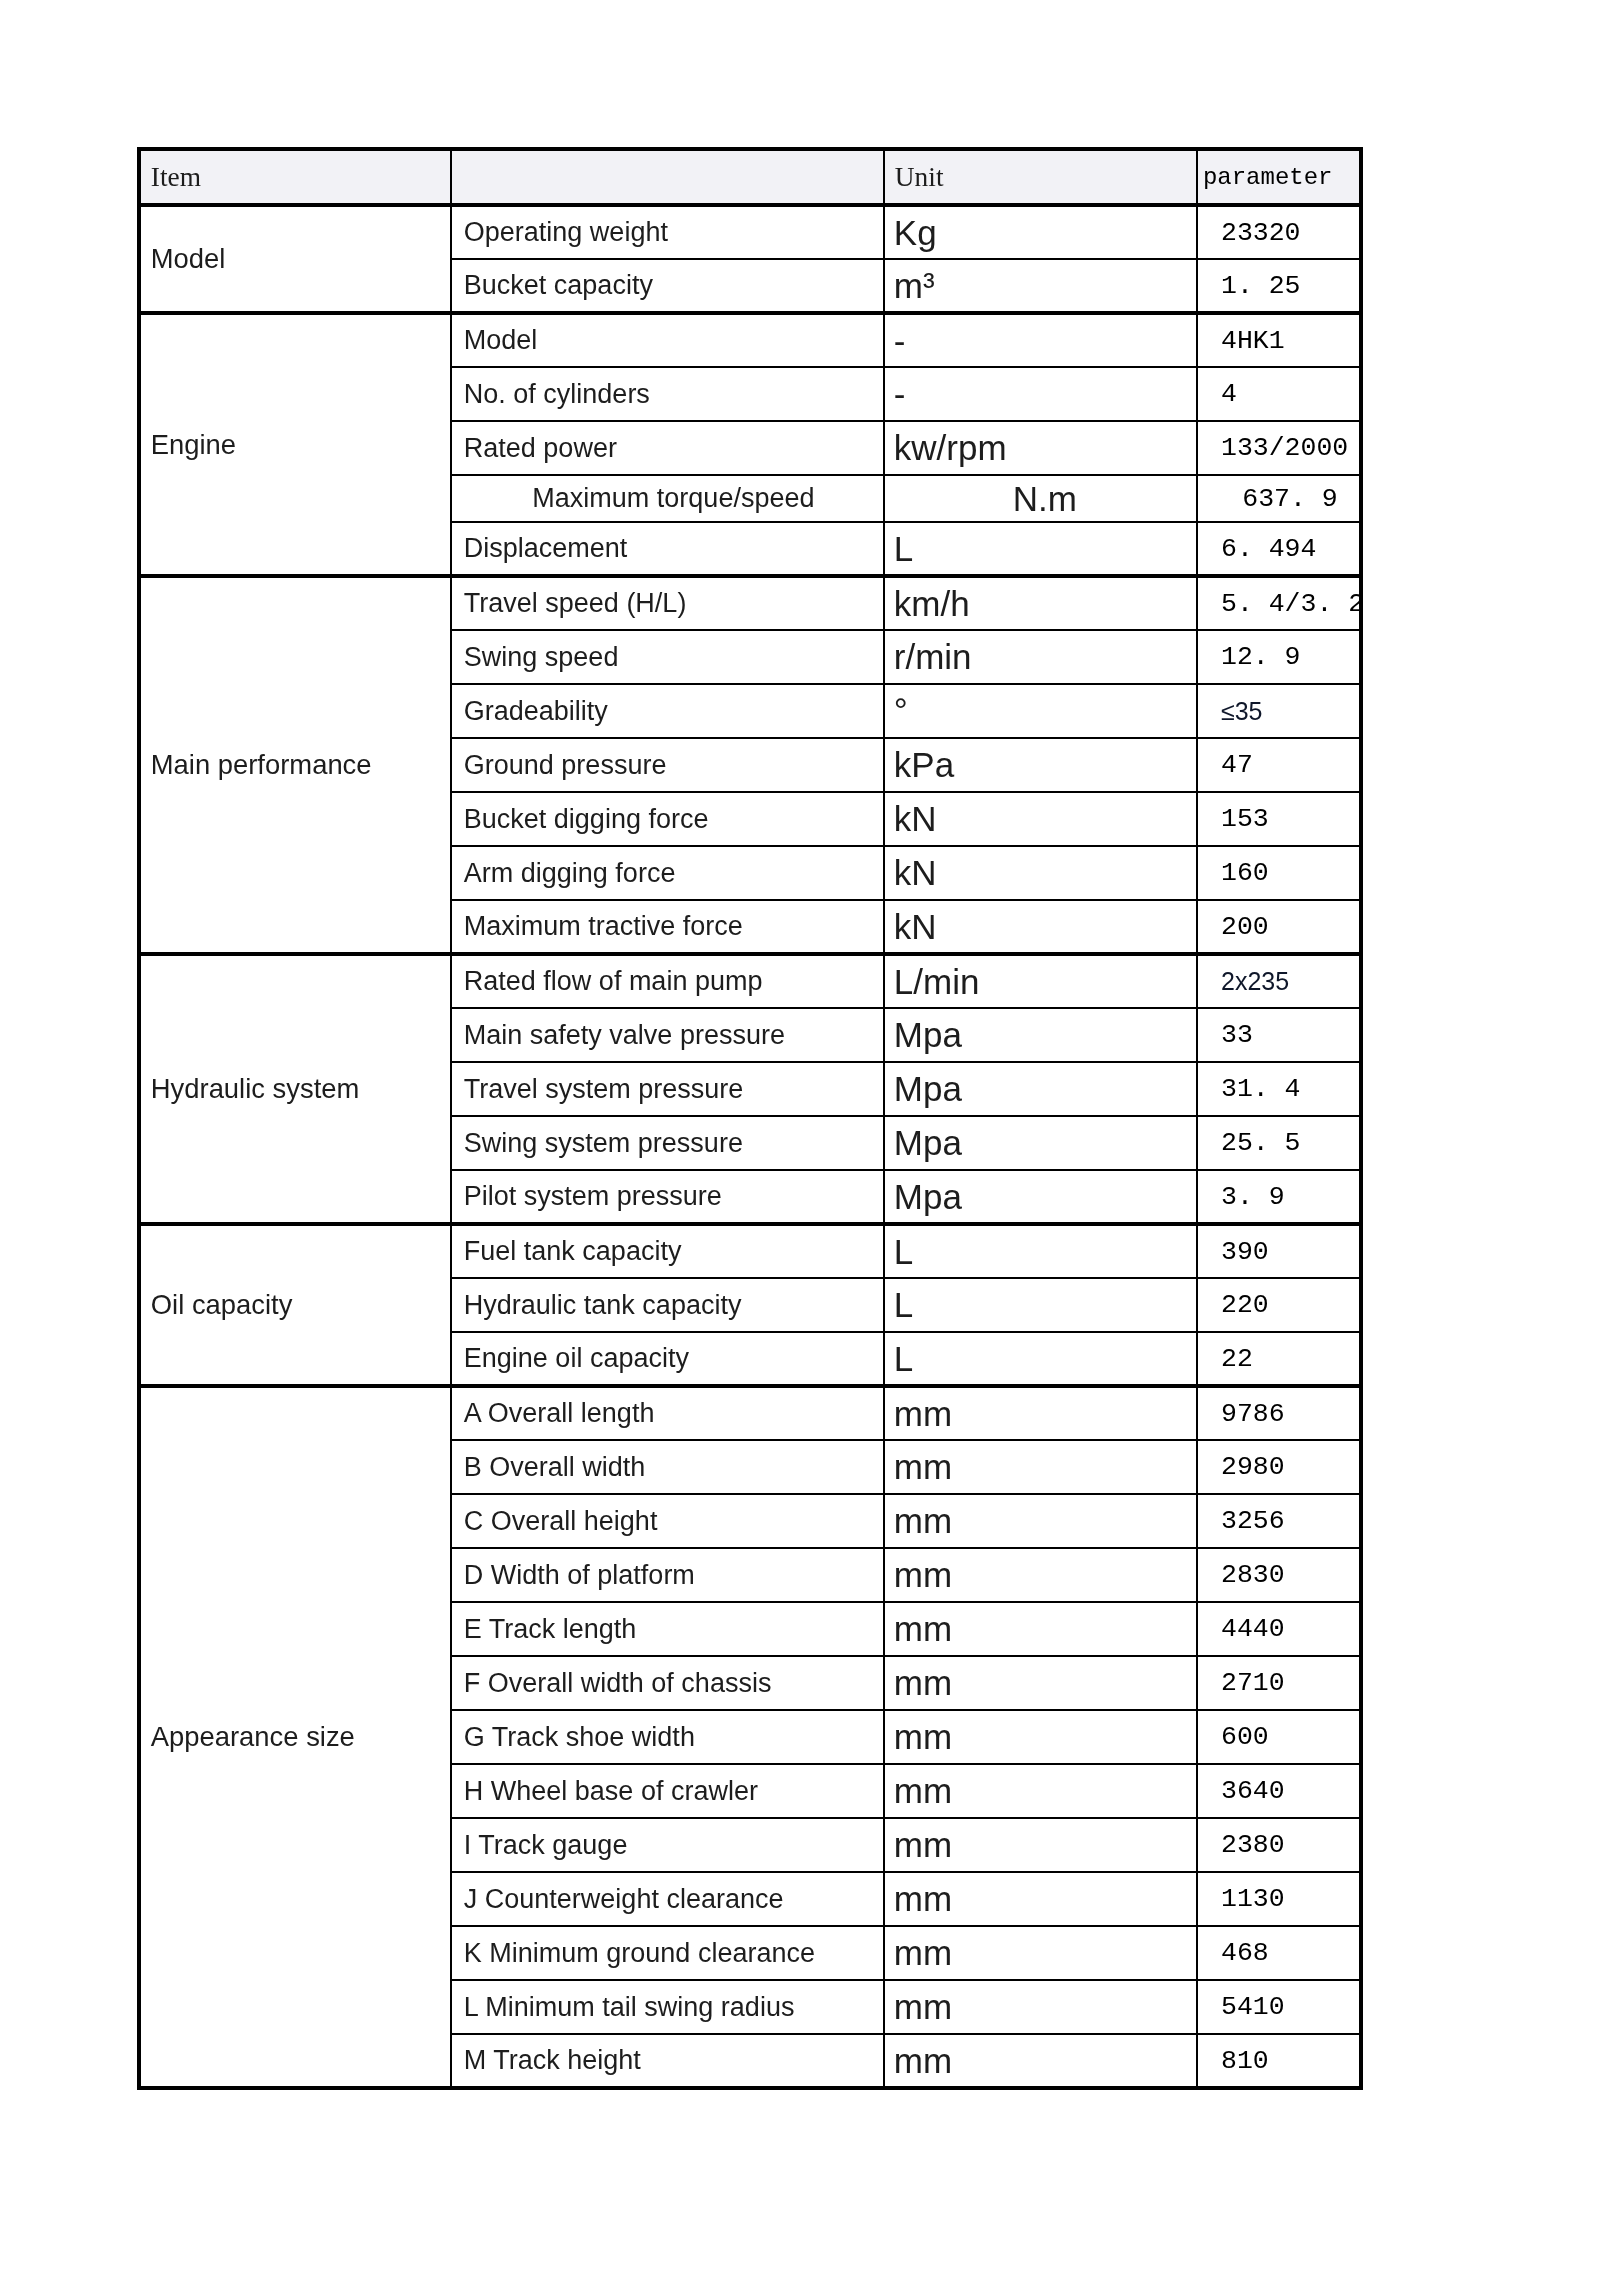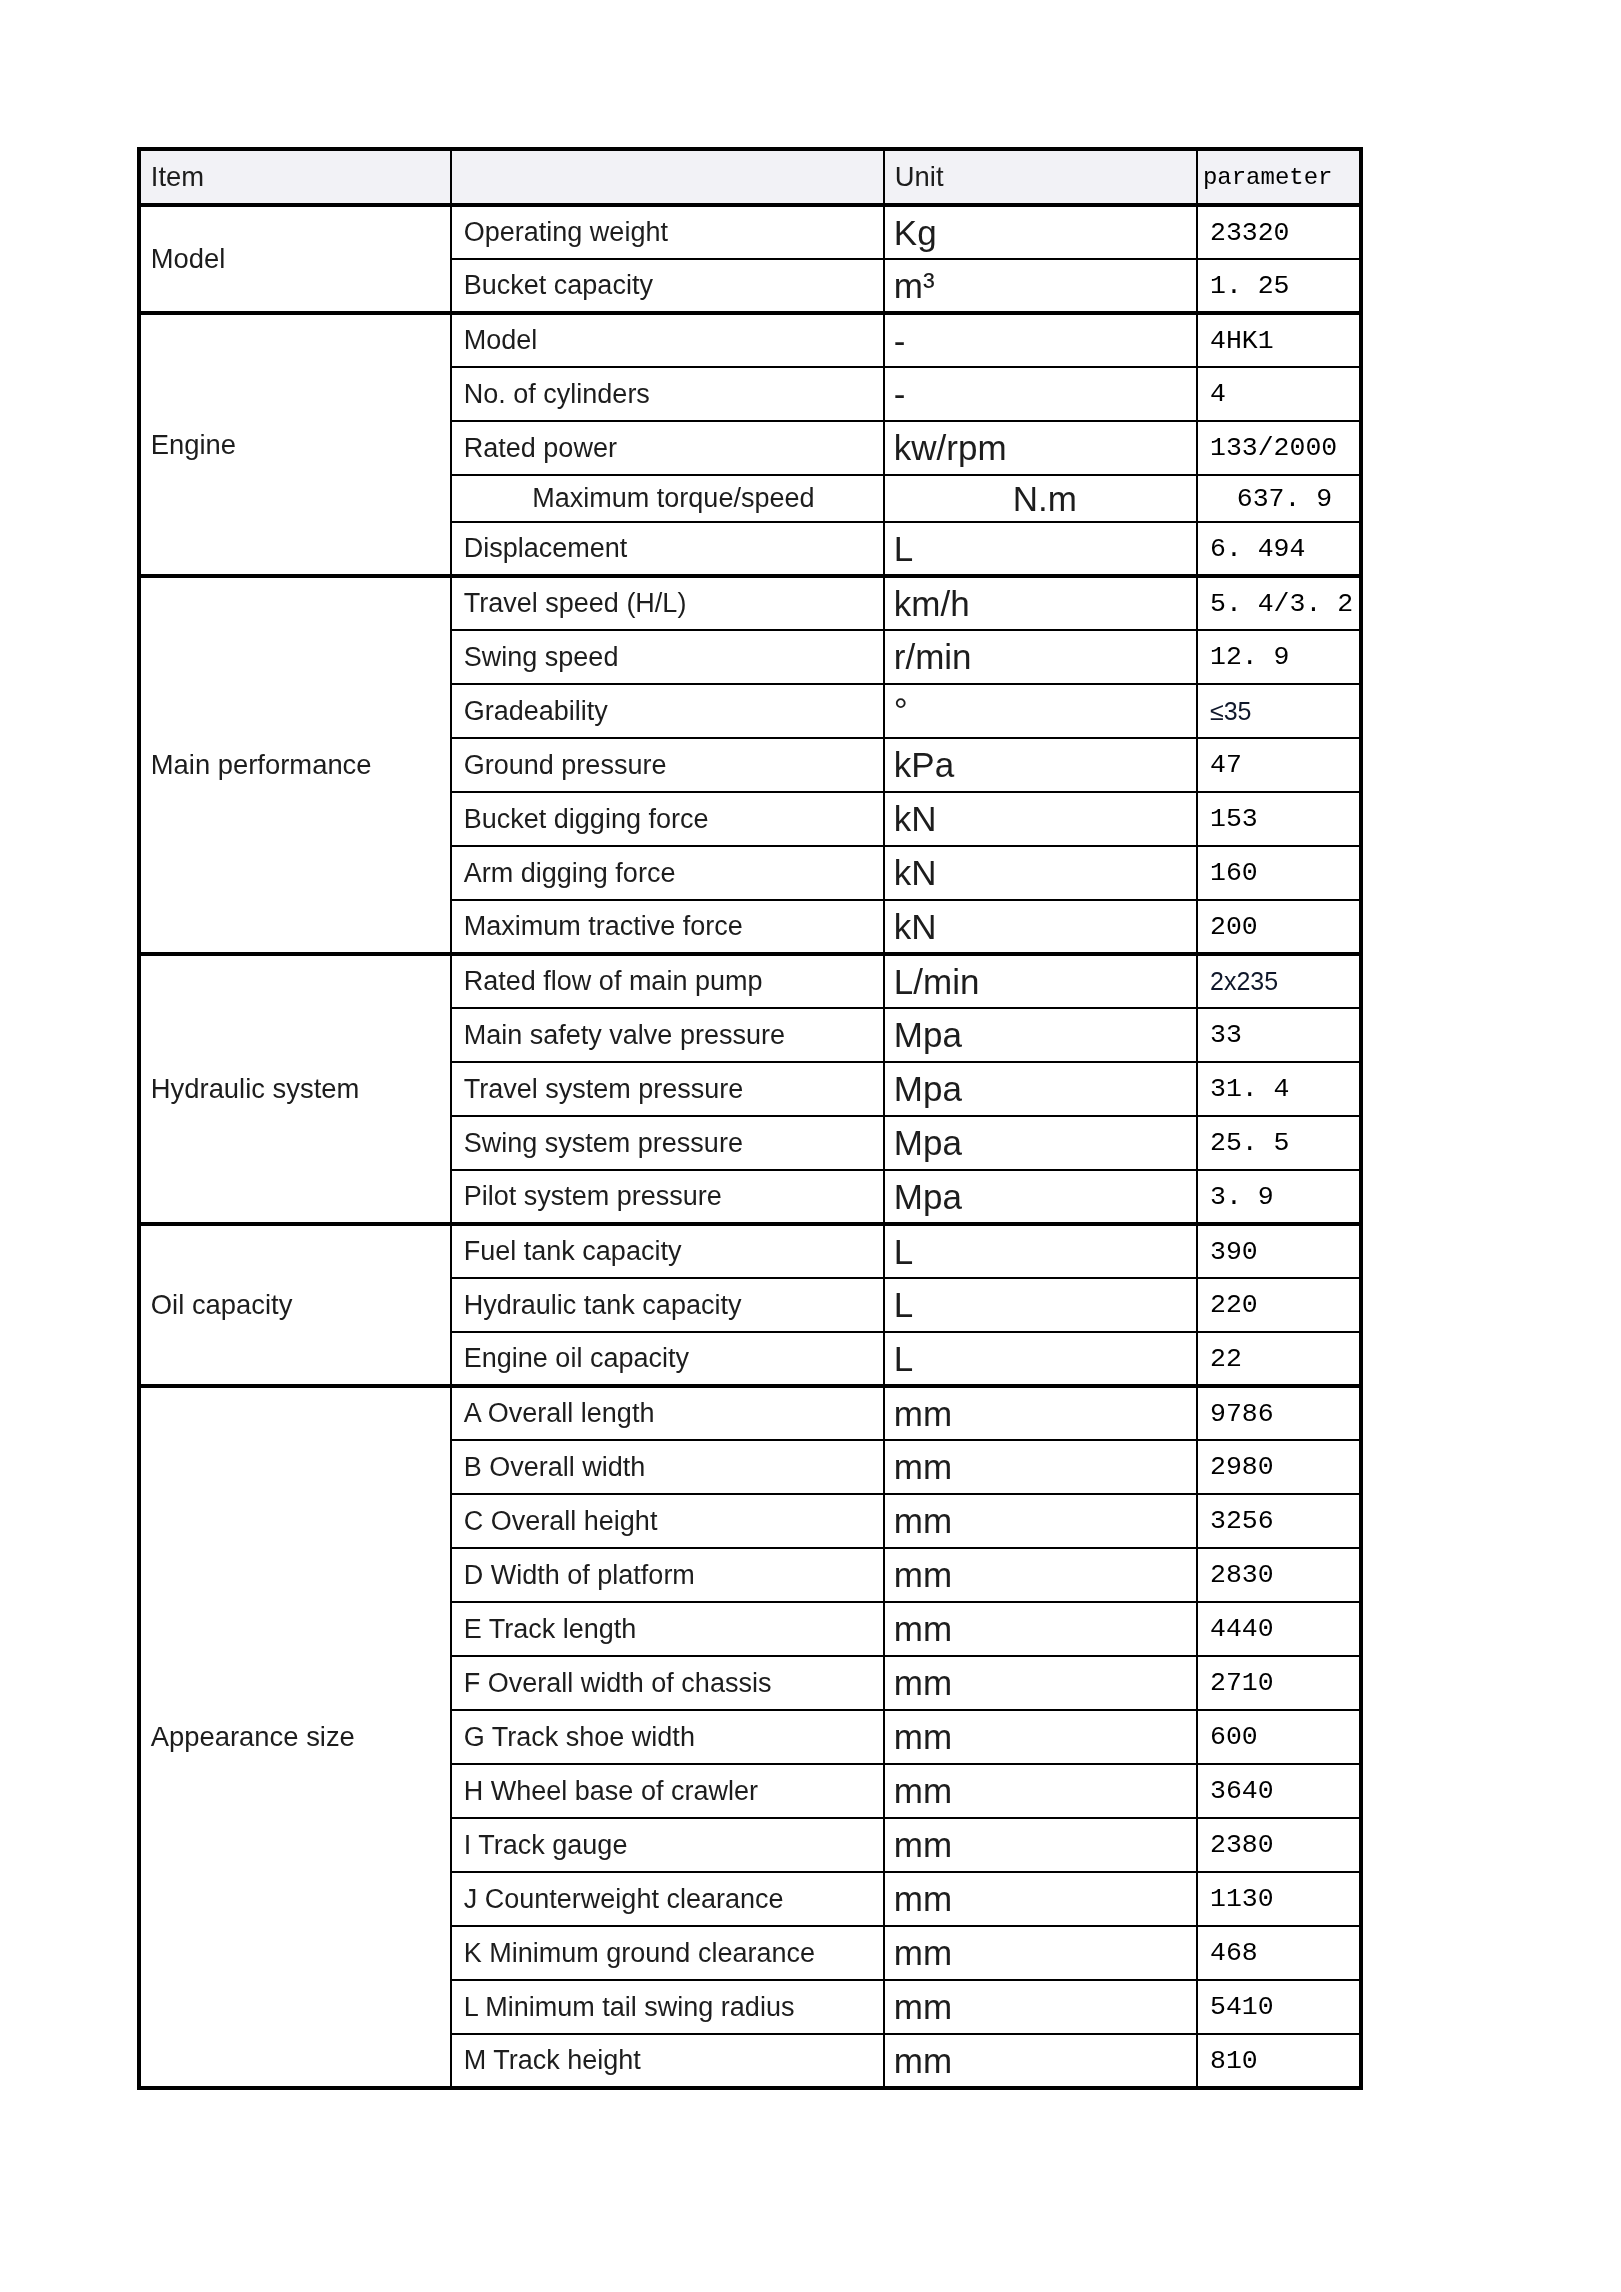--- a/index.html
+++ b/index.html
@@ -44,20 +44,21 @@
     background: #f2f2f6;
     border-bottom-width: 4.9px;
     font-weight: normal;
     text-align: left;
   }
   tr.section-start td { border-top-width: 4.9px; }
   .item-h, .unit-h {
     font-size: 27.4px;
     padding-left: 9.8px;
     color: #1d1d1d;
+    font-family: Liberation Serif, serif;
   }
   .param-h {
     font-family: "Liberation Mono", monospace;
     font-size: 24px;
     padding-left: 4.9px;
     color: #000000;
   }
   td.section-cell {
     font-size: 27.4px;
     padding-left: 9.8px;
@@ -67,21 +68,21 @@
   td.label-cell {
     font-size: 27px;
     padding-left: 11.8px;
     color: #1d1d1d;
   }
   td.unit-cell {
     font-size: 35px;
     padding-left: 8.8px;
     color: #1d1d1d;
   }
-  td.value-cell { padding-left: 12px; }
+  td.value-cell { padding-left: 23px; }
   td.mono-val {
     font-family: "Liberation Mono", monospace;
     font-size: 26.5px;
     color: #000000;
   }
   td.sans-val {
     font-family: Liberation Sans, sans-serif;
     font-size: 25px;
     color: #0f172a;
   }

